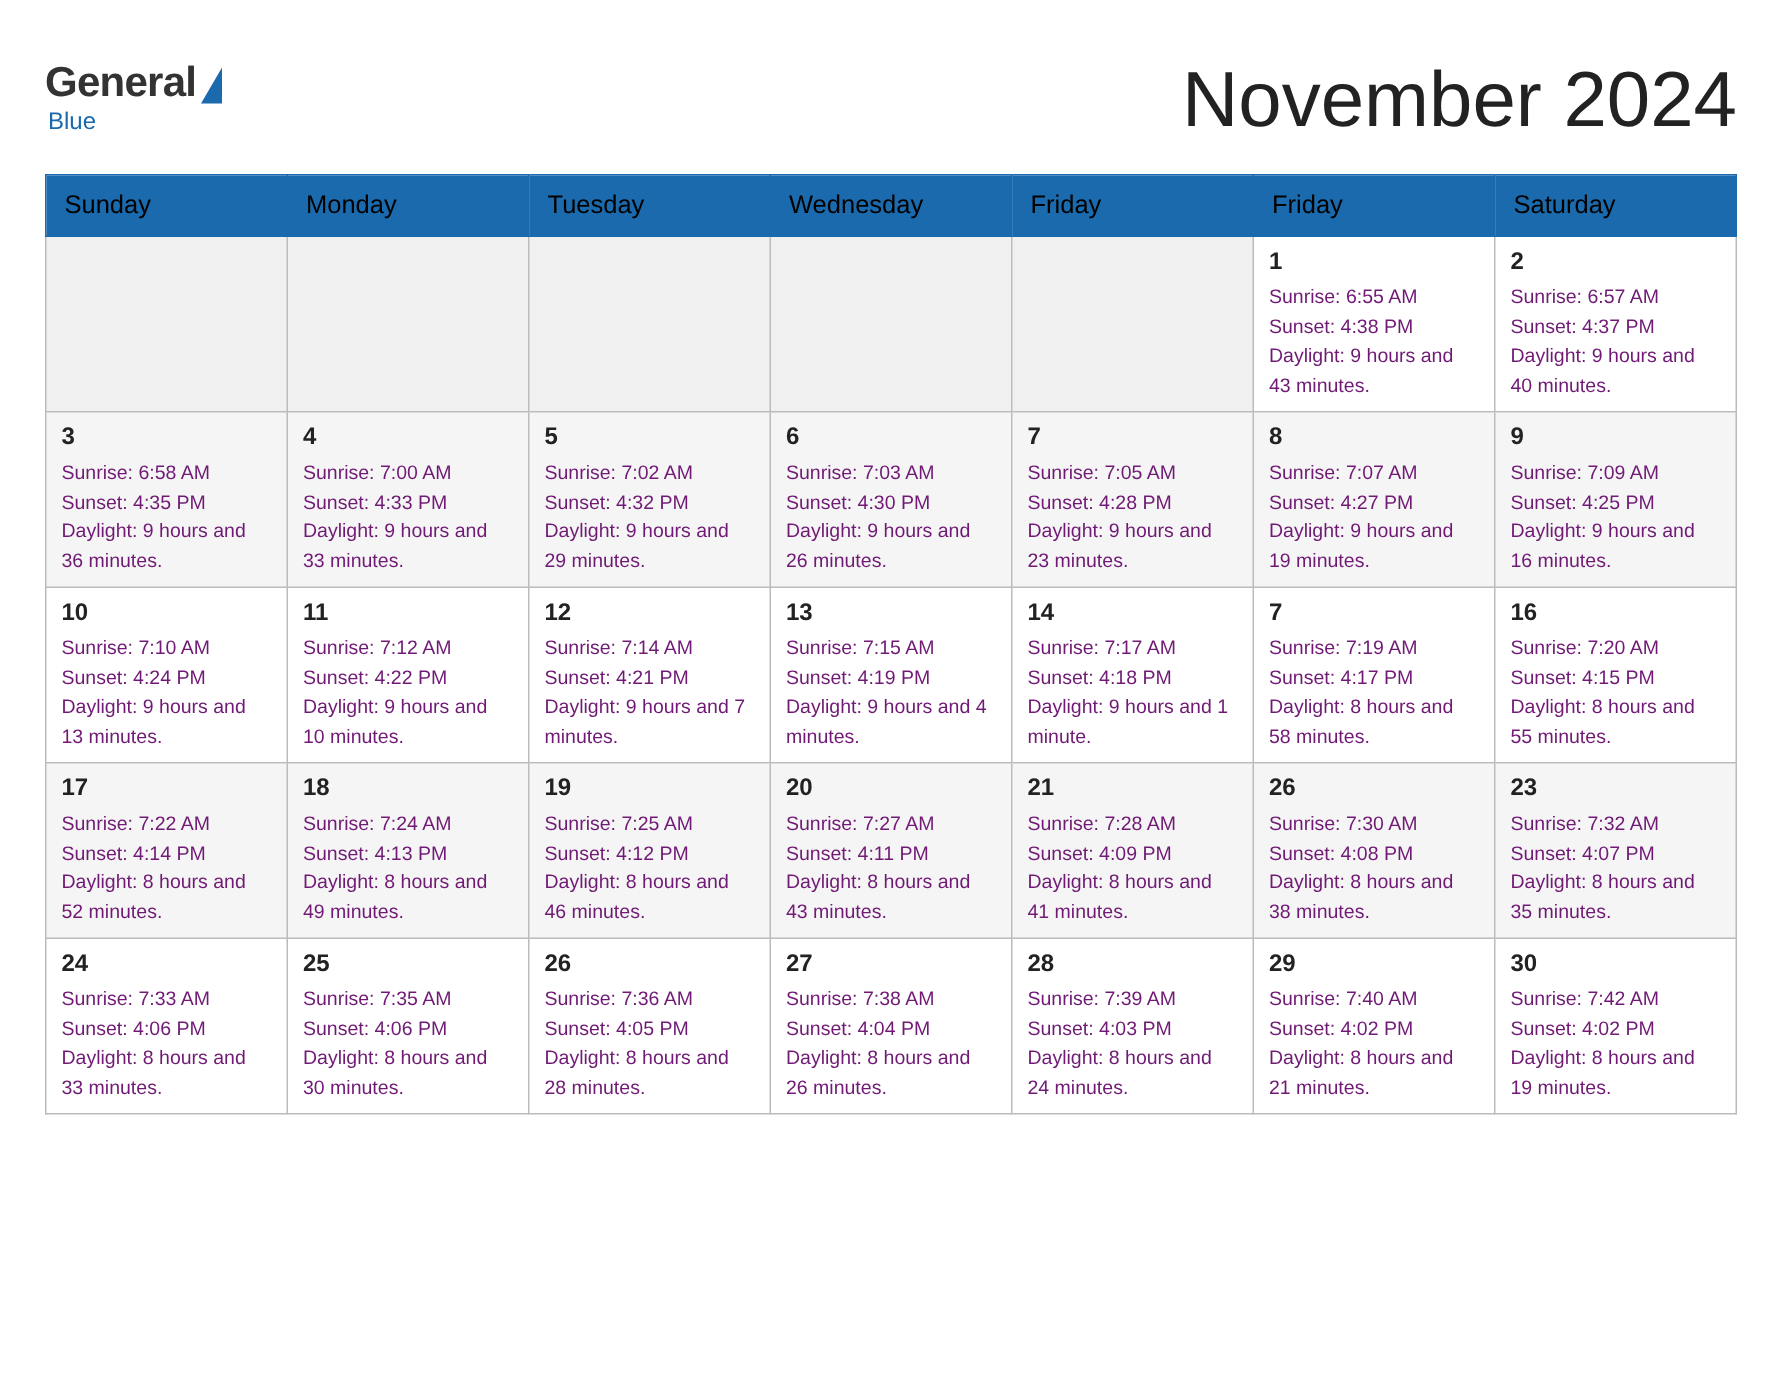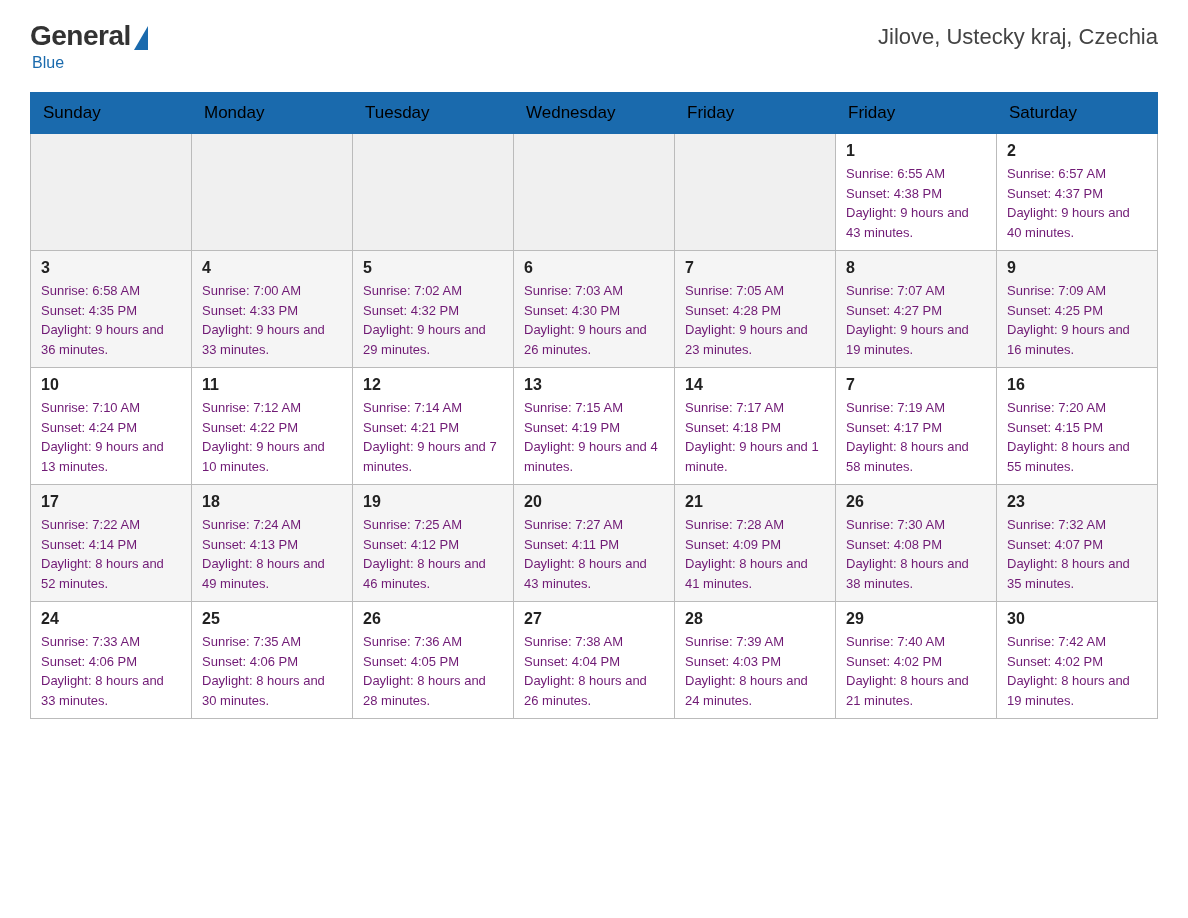--- a/index.html
+++ b/index.html
@@ -8,20 +8,21 @@
       background: #fff;
       padding: 20px 30px;
       width: 1188px;
       min-height: 918px;
     }
     .header {
       display: flex;
       justify-content: space-between;
       align-items: flex-start;
       margin-bottom: 20px;
+      margin-top: 19px;
     }
     .logo {
       display: flex;
       flex-direction: column;
       align-items: flex-start;
     }
     .logo-top {
       display: flex;
       align-items: center;
     }
@@ -110,21 +111,21 @@
 
 <div class="header">
   <div class="logo">
     <div class="logo-top">
       <span class="logo-general">General</span>
       <div class="logo-triangle"></div>
     </div>
     <span class="logo-subtitle">Blue</span>
   </div>
   <div class="title-block">
-    <div class="calendar-subtitle">Jilove, Ustecky kraj, Czechia</div>
+    <div class="calendar-title">November 2024</div>
   </div>
 </div>
 
 <table class="calendar">
   <thead>
     <tr>
     <th>Sunday</th>
         <th>Monday</th>
         <th>Tuesday</th>
         <th>Wednesday</th>

